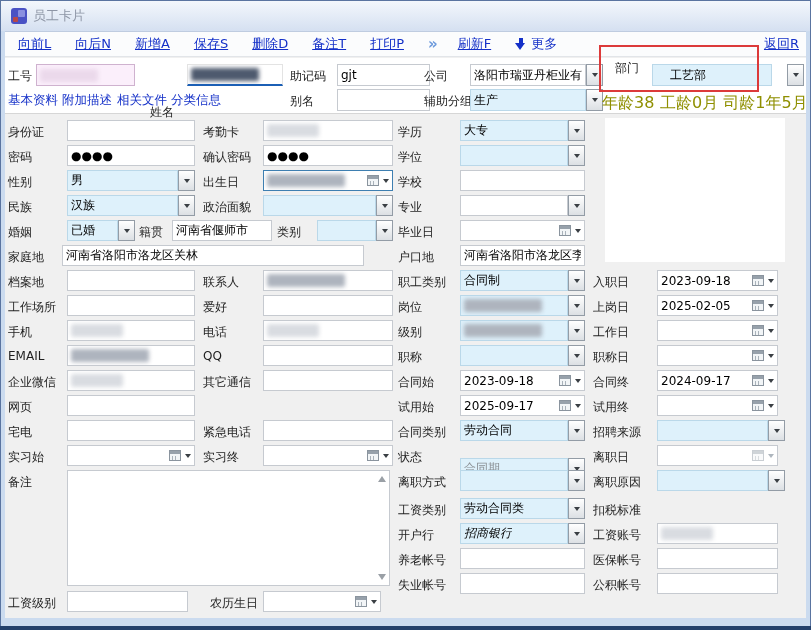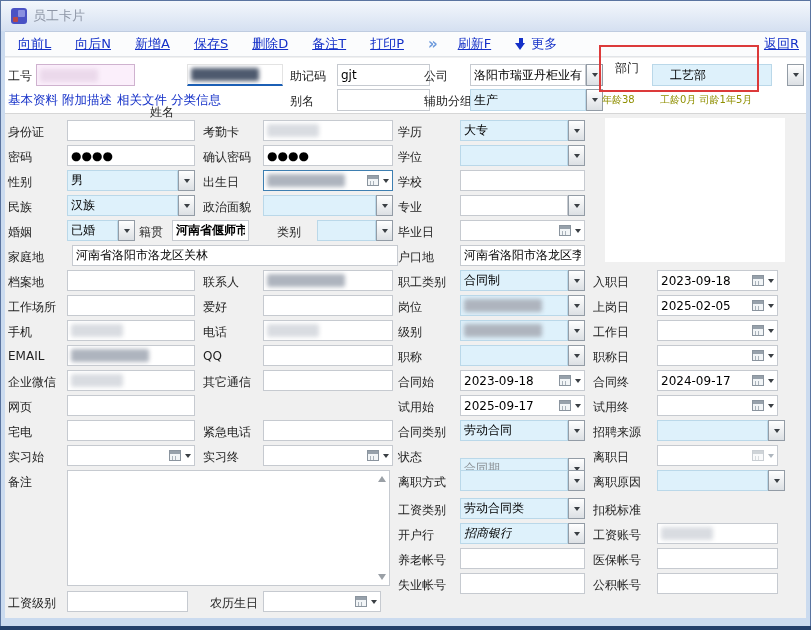--- a/index.html
+++ b/index.html
@@ -48,21 +48,21 @@
   .cal::before{content:"";position:absolute;left:0;right:0;top:0;height:3px;background:#97A1AB;}
   .cal::after{content:"";position:absolute;left:2px;top:5px;width:6px;height:4px;background:repeating-linear-gradient(90deg,#A9B2BA 0 1px,transparent 1px 3px);}
   .fbox.disabled .cal{opacity:.45}
   .fbox.disabled .tri{border-top-color:#AEB6BE}
   .redact{filter:blur(2px);border-radius:2px;height:13px;flex:none;}
   .redact.dark{background:#4E5A6E;width:68px;}
   .redact.light{background:#AEB4BE;width:78px;}
   .redact.faint{background:#D9DCE1;width:52px;}
   .redact.pinkv{background:#EBD9EB;width:58px;}
   .tab{position:absolute;color:#1430C8;font-size:12.5px;cursor:pointer;white-space:nowrap;z-index:4;}
-  .stat{position:absolute;color:#8F8F00;font-size:10px;white-space:nowrap;z-index:4;}
+  .stat{position:absolute;color:#8F8F00;font-size:16px;white-space:nowrap;z-index:4;}
   .photo{position:absolute;left:605px;top:118px;width:180px;height:144px;background:#FFF;z-index:2;}
   .notesbox{z-index:3;}
   .vsar{position:absolute;right:3px;width:0;height:0;border-left:4.5px solid transparent;border-right:4.5px solid transparent;}
   .vsar.up{top:5px;border-bottom:6px solid #9AA0A6;}
   .vsar.down{bottom:5px;border-top:6px solid #9AA0A6;}
   .redrect{position:absolute;left:599px;top:45px;width:156px;height:43px;border:2px solid #DC3A3A;z-index:9;pointer-events:none;background:transparent;}
 </style>
 </head>
 <body>
 
@@ -209,34 +209,34 @@
     <div class="flabel" style="left: 8px; top: 224px;">婚姻</div>
     <div class="fwrap" style="left: 67px; top: 220px; width: 68px;">
       <div class="fbox blue">
         <span class="val">已婚</span>
       </div>
       <div class="dbtn">
         <span class="tri"></span>
       </div>
     </div>
     <div class="flabel" style="left: 139px; top: 224px;">籍贯</div>
-    <div class="fbox" style="left: 172px; top: 220px; width: 77px; font-weight: bold;">
+    <div class="fbox" style="left: 172px; top: 220px; width: 100px;">
       <span class="val">河南省偃师市</span>
     </div>
     <div class="flabel" style="left: 277px; top: 224px;">类别</div>
     <div class="fwrap" style="left: 317px; top: 220px; width: 76px;">
       <div class="fbox blue">
         <span class="val"></span>
       </div>
       <div class="dbtn">
         <span class="tri"></span>
       </div>
     </div>
     <div class="flabel" style="left: 8px; top: 249px;">家庭地</div>
-    <div class="fbox" style="left: 72px; top: 245px; width: 326px;">
+    <div class="fbox" style="left: 62px; top: 245px; width: 302px;">
       <span class="val">河南省洛阳市洛龙区关林</span>
     </div>
     <div class="flabel" style="left: 8px; top: 274px;">档案地</div>
     <div class="fbox" style="left: 67px; top: 270px; width: 128px;">
       <span class="val"></span>
     </div>
     <div class="flabel" style="left: 203px; top: 274px;">联系人</div>
     <div class="fbox" style="left: 263px; top: 270px; width: 130px;">
       <span class="redact light"></span>
       <span class="val"></span>

